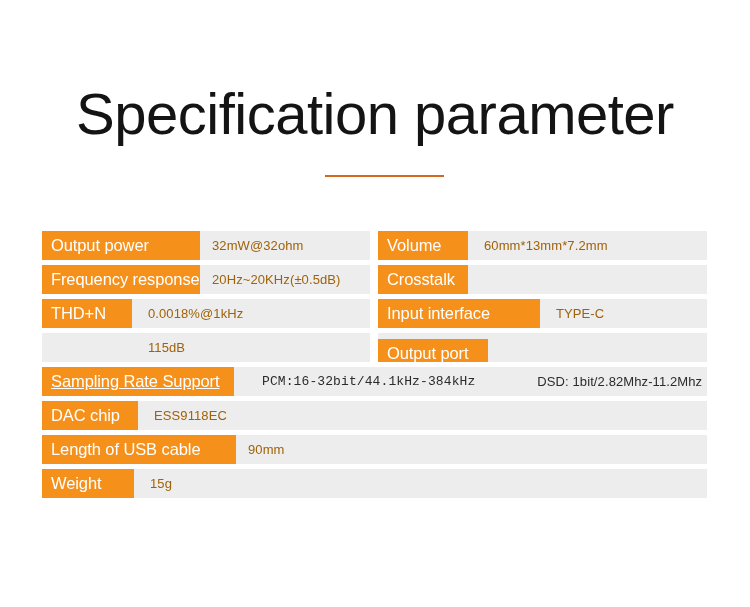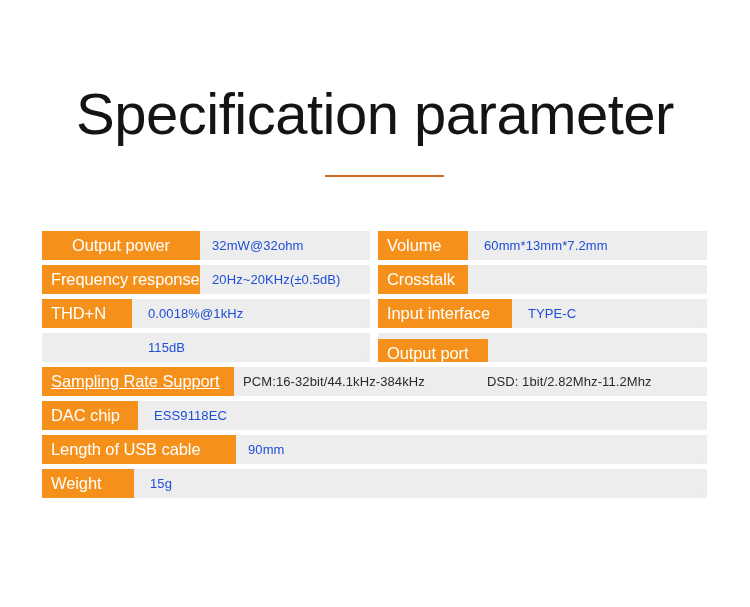--- a/index.html
+++ b/index.html
@@ -81,21 +81,21 @@
     line-height: 29px;
     padding: 0 9px;
     white-space: nowrap;
     flex: 0 0 auto;
     letter-spacing: -0.1px;
   }
 
   .value {
     flex: 1 1 auto;
     background: #ededed;
-    color: #1d4ed8;
+    color: #a16207;
     font-size: 13px;
     line-height: 29px;
     padding-left: 12px;
     white-space: nowrap;
     overflow: hidden;
     letter-spacing: 0.1px;
     border-radius: 10px;
   }
 
   .value.wide-pad { padding-left: 16px; }
@@ -108,31 +108,31 @@
   }
 
   .value-dual .seg {
     color: #2b2b2b;
     font-size: 13px;
     line-height: 29px;
     white-space: nowrap;
     letter-spacing: 0.1px;
   }
 
-  .value-dual .seg-1 { padding-left: 9px; }
+  .value-dual .seg-1 { padding-left: 28px; font-family: Liberation Mono, monospace; }
   .value-dual .seg-2 { padding-left: 62px; }
 
   
-  .w-output-power   { width: 158px; text-align: center; }
+  .w-output-power   { width: 158px; }
   .w-freq-resp      { width: 158px; }
   .w-thdn           { width: 90px; }
   .w-sn             { width: 90px; margin-top: 32px; }
   .w-volume         { width: 90px; }
   .w-crosstalk      { width: 90px; }
-  .w-input-iface    { width: 134px; }
+  .w-input-iface    { width: 162px; }
   .w-output-port    { width: 110px; margin-top: 6px; }
   .w-sampling       { width: 192px; text-decoration: underline; }
   .w-dac            { width: 96px; }
   .w-usb-len        { width: 194px; }
   .w-weight         { width: 92px; }
 </style>
 </head>
 <body>
 
 <div class="page">

